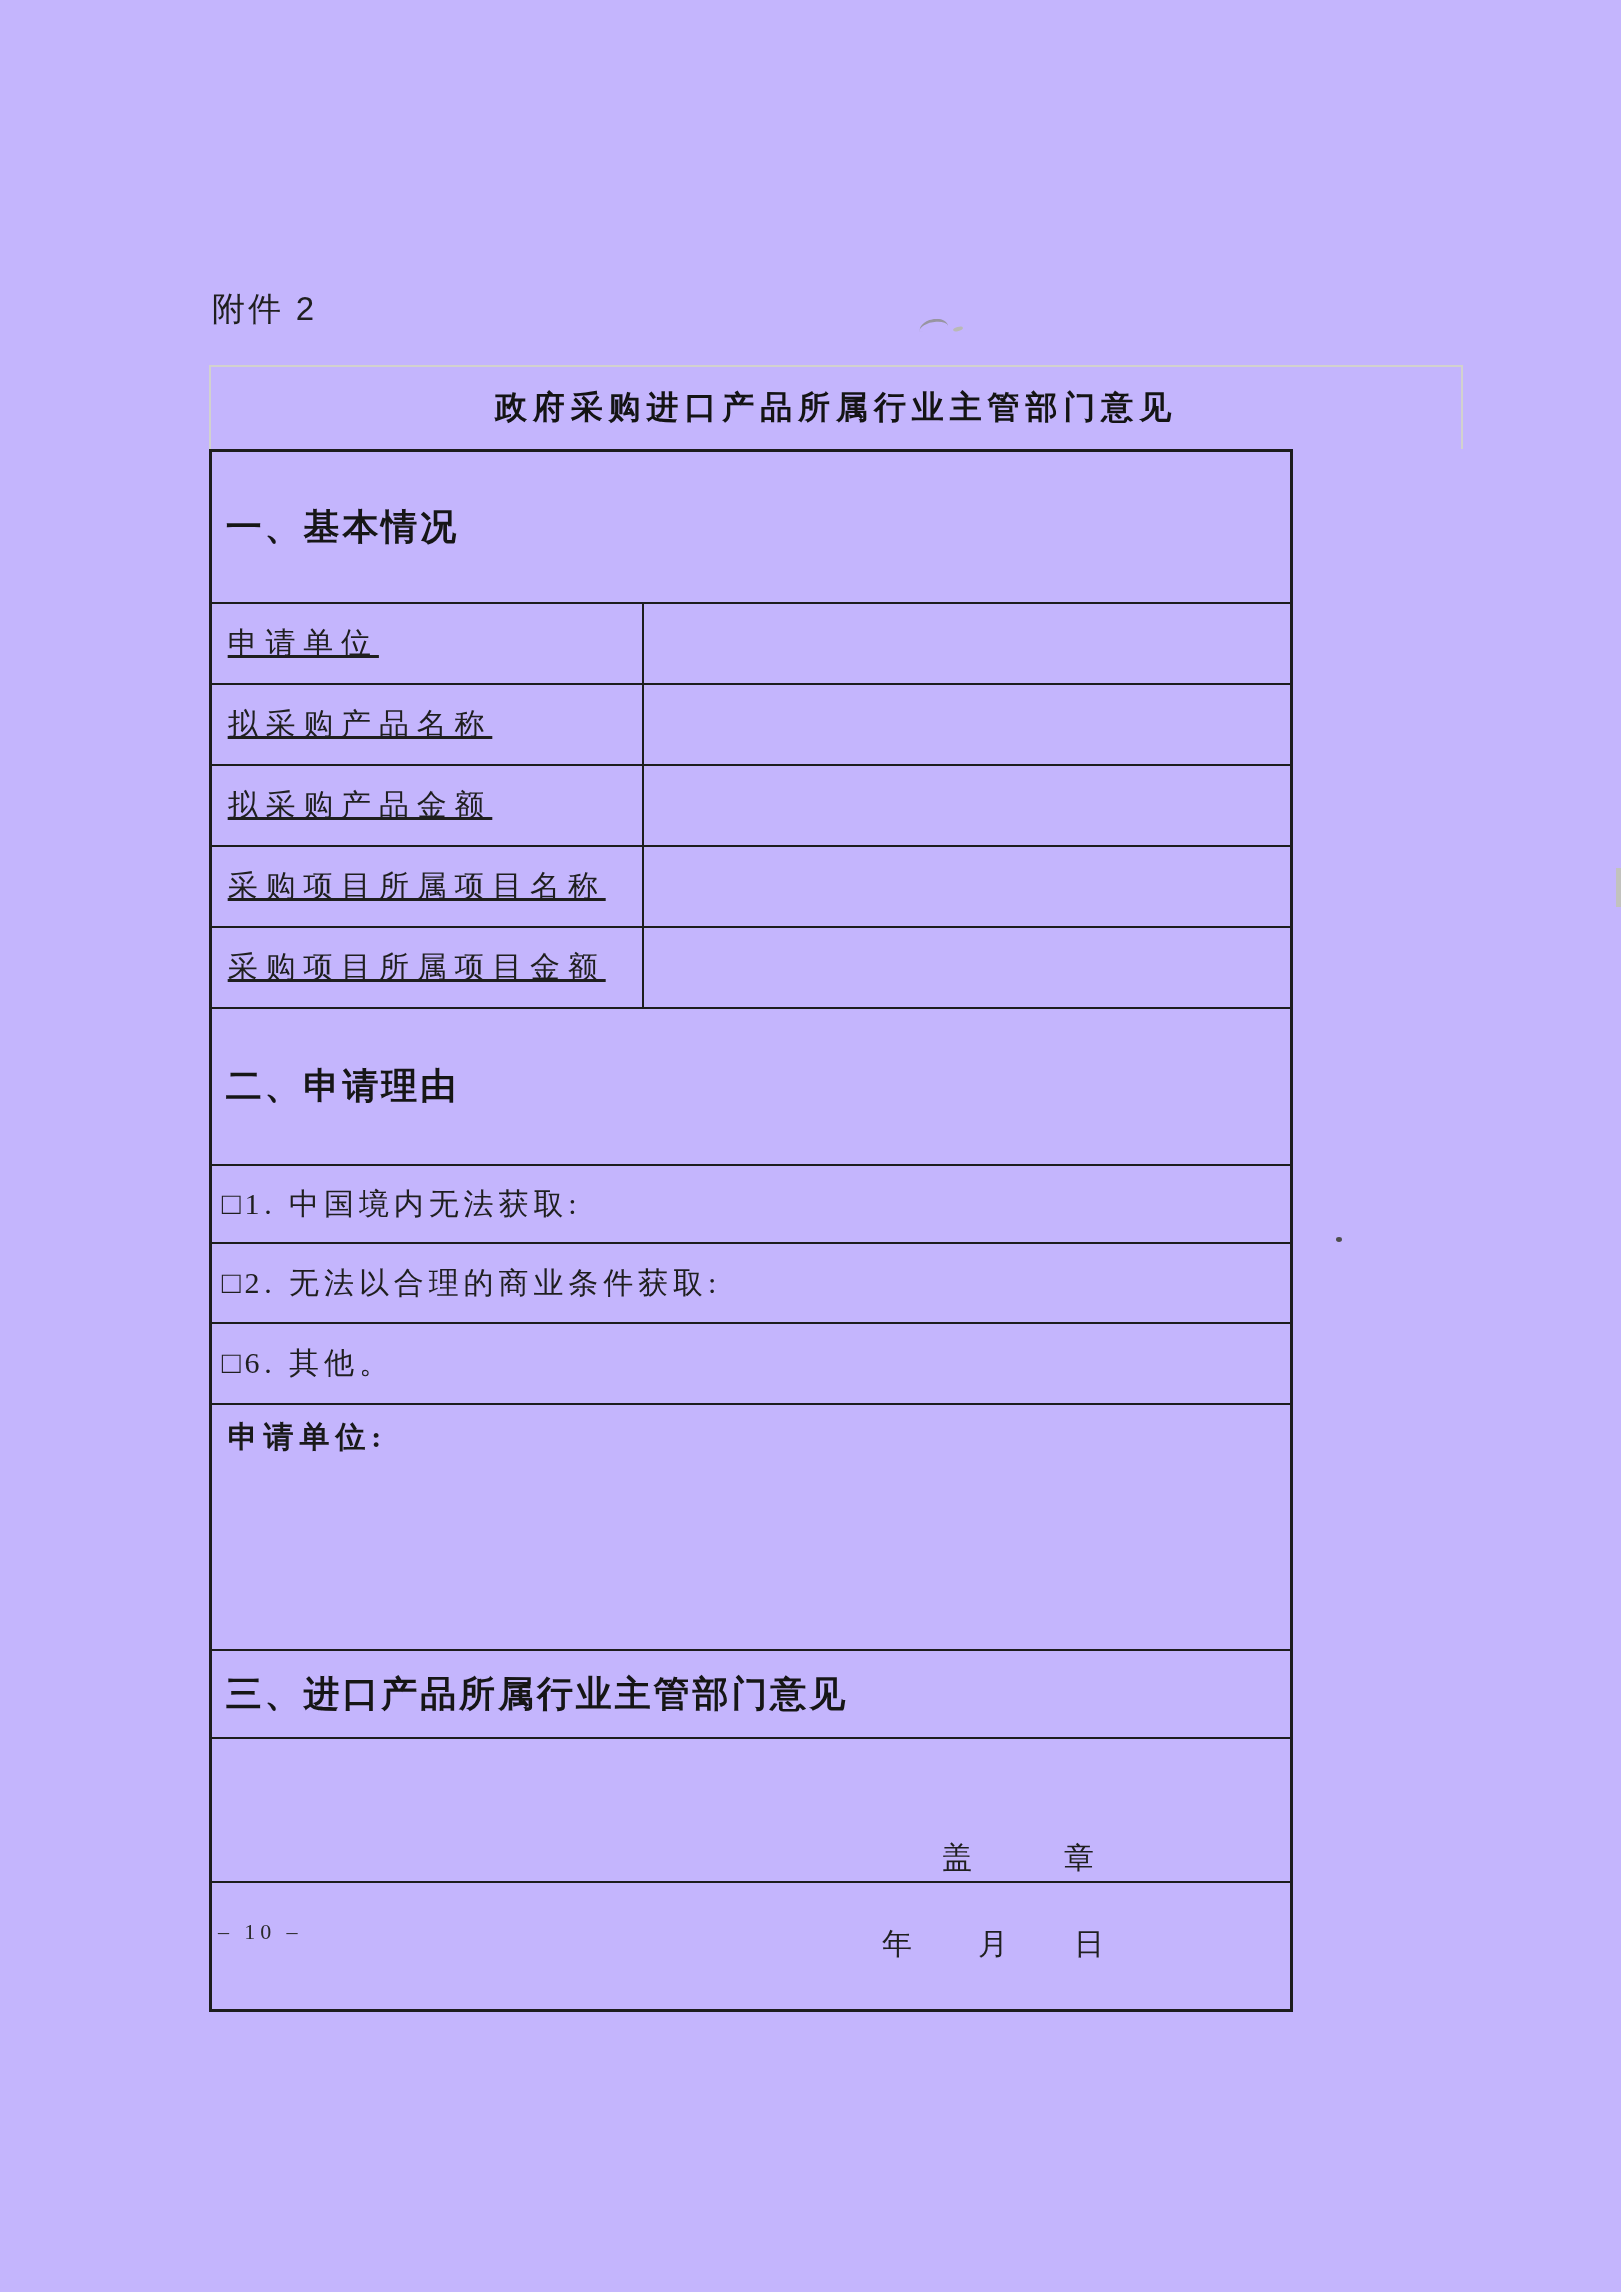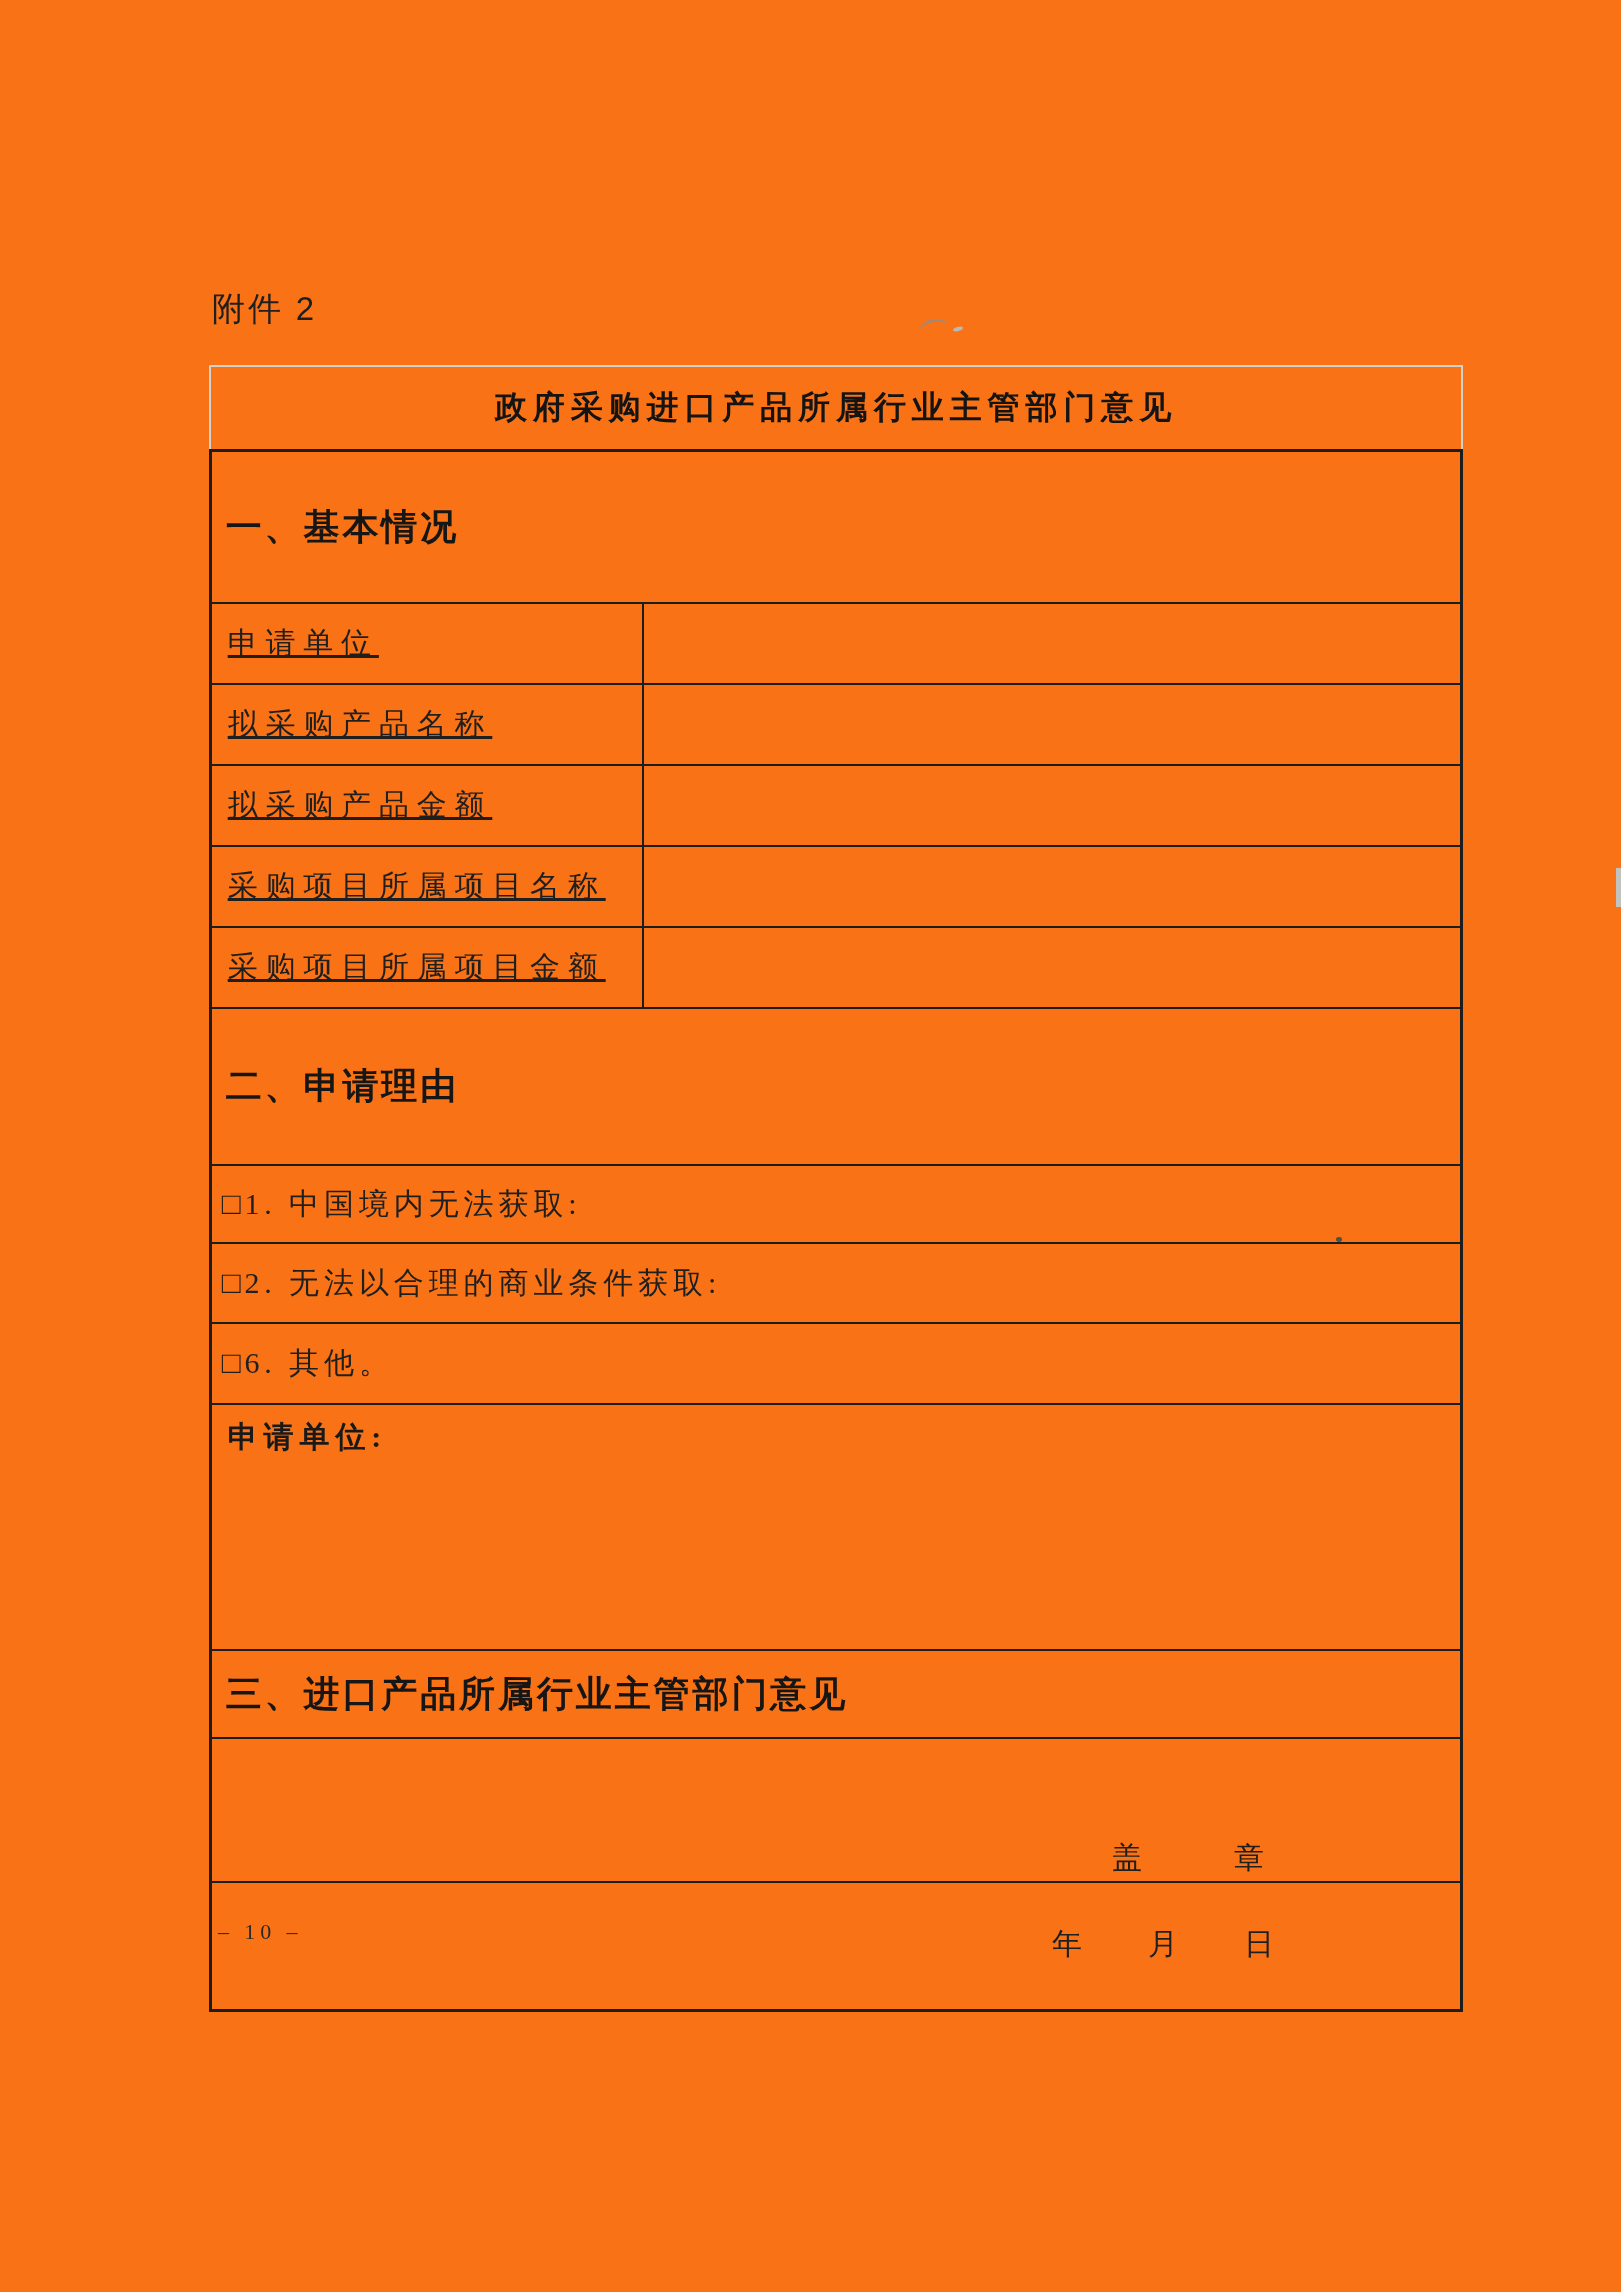--- a/index.html
+++ b/index.html
@@ -1,18 +1,18 @@
 <!DOCTYPE html>
 <html><head>
 <meta charset="utf-8">
 <style>
   html,body{margin:0;padding:0;background:#e8e8e6;}
   .page{
     position:relative;width:1621px;height:2293px;margin:0 auto;
-    background:#f97316;color:#1f1f1f;overflow:hidden;
+    background:#c4b5fd;color:#1f1f1f;overflow:hidden;
     font-family:"Liberation Serif",serif;
   }
   
   .attachment{
     position:absolute;left:212px;top:287px;
     font-family:"Liberation Sans",sans-serif;
     font-size:33px;font-weight:500;letter-spacing:2.9px;
   }
   
   .title-box{
@@ -20,21 +20,21 @@
     box-sizing:border-box;
     border:2px solid #d2d2ce;border-bottom:none;
     display:flex;align-items:center;justify-content:center;
   }
   .doc-title{
     font-size:32px;font-weight:bold;letter-spacing:5.9px;color:#141414;
     white-space:nowrap;
   }
   
   .form-table{
-    position:absolute;left:209px;top:449px;width:1254px;height:1563px;
+    position:absolute;left:209px;top:449px;width:1084px;height:1563px;
     box-sizing:border-box;border:3.9px solid #1d1d1d;
     display:flex;flex-direction:column;
   }
   .row{box-sizing:border-box;flex:none;display:flex;border-bottom:2.9px solid #1d1d1d;}
   .row:last-child{border-bottom:none;}
   .sec-heading{
     align-items:center;padding-left:13.7px;
     font-family:"Liberation Sans",sans-serif;
     font-weight:bold;font-size:36px;letter-spacing:2.9px;color:#161616;
   }

